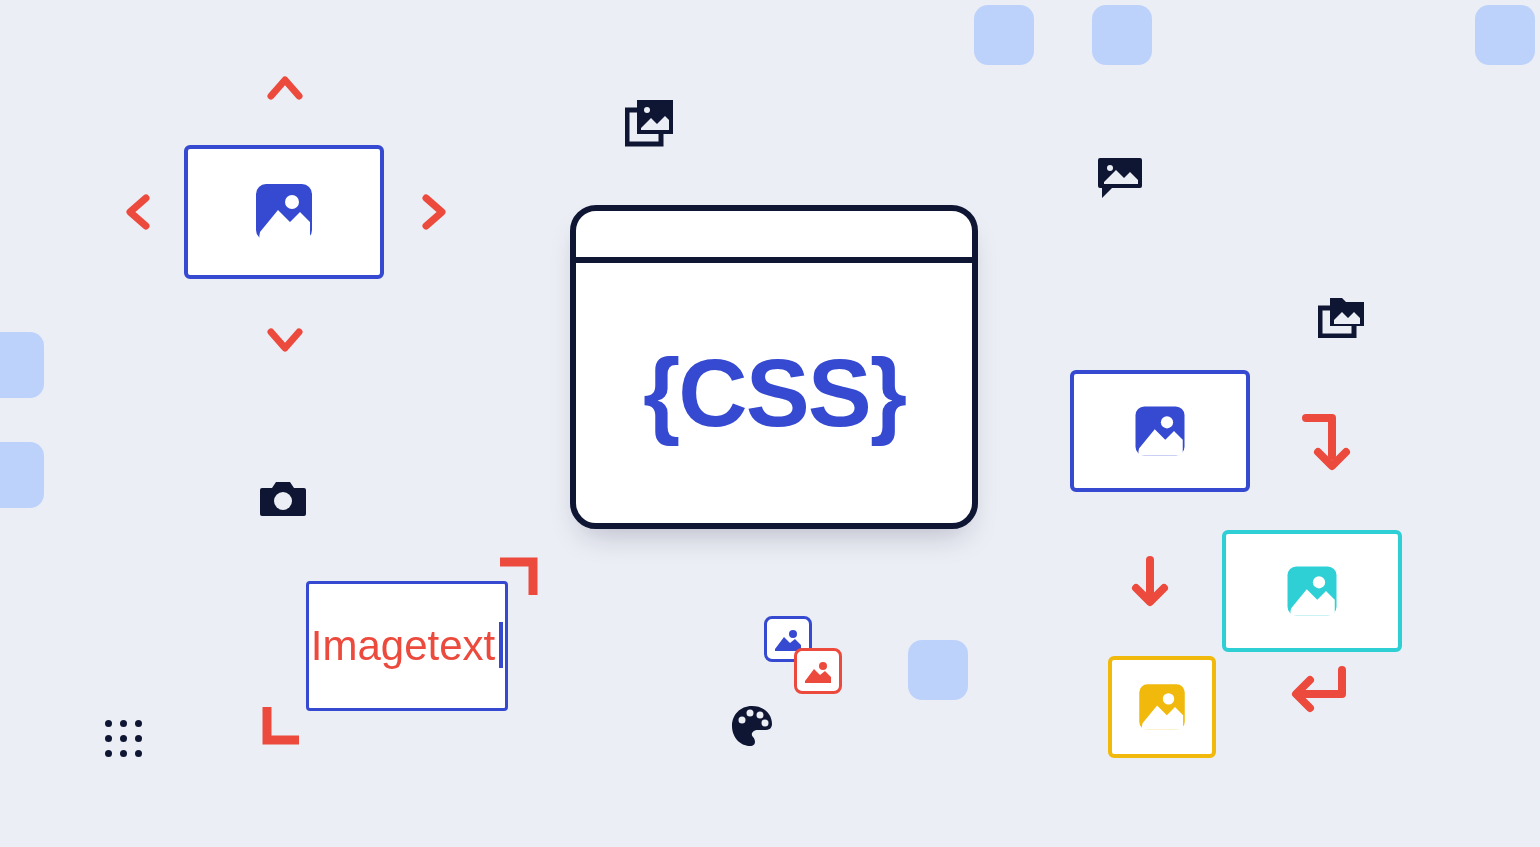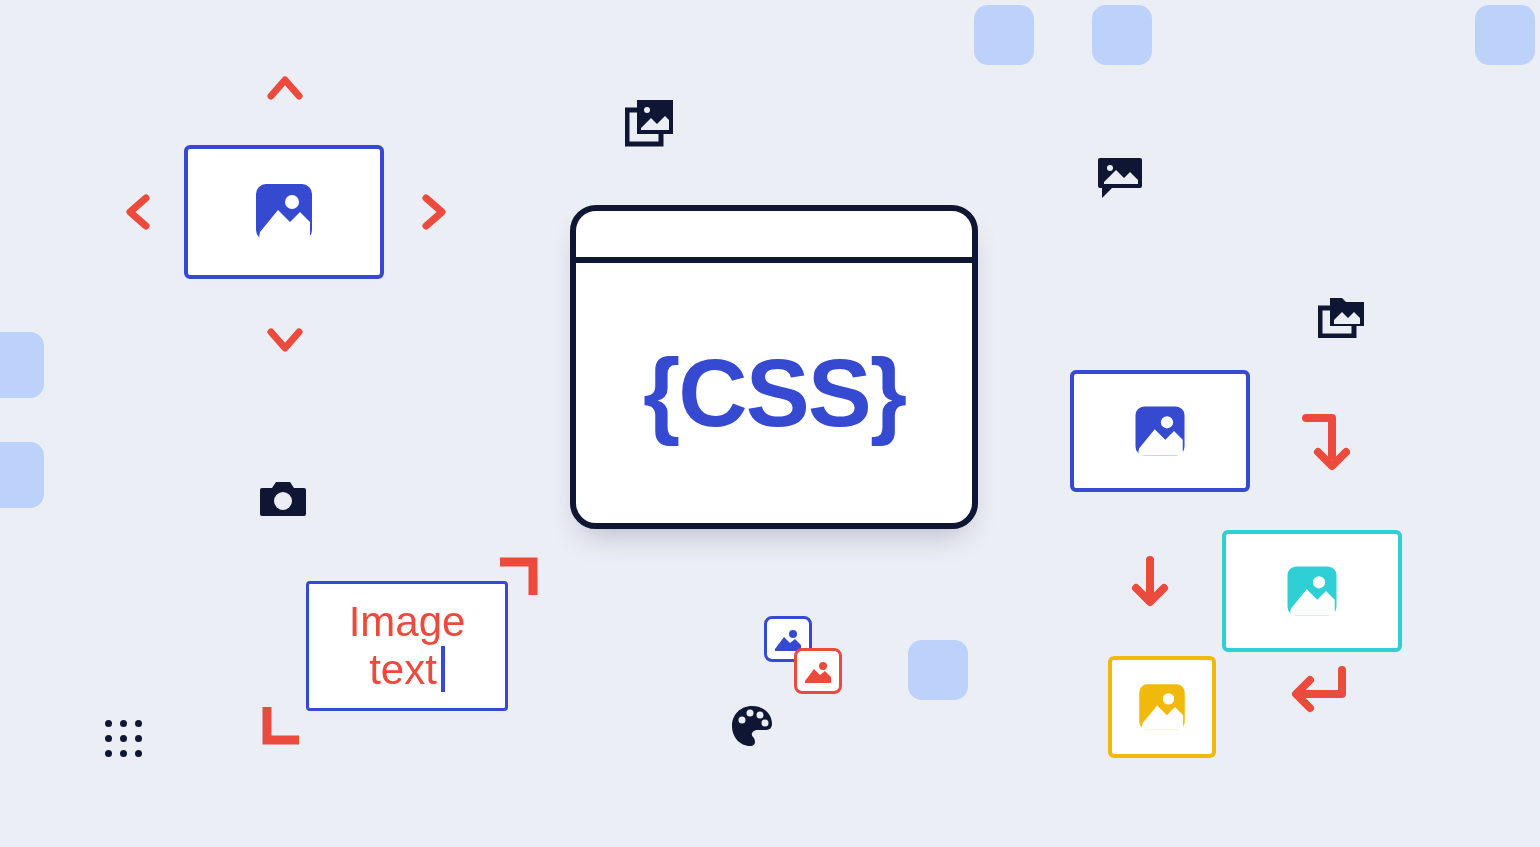--- a/index.html
+++ b/index.html
@@ -71,21 +71,21 @@
     
     .imgtext-wrap { position: absolute; left: 262px; top: 557px; width: 282px; height: 190px; }
     .imgtext-box {
       position: absolute;
       left: 44px; top: 24px;
       width: 202px; height: 130px;
       background:#fff;
       border: 3px solid #3549d1;
       border-radius: 4px;
       display: flex;
-      flex-direction: column;
+      flex-direction: row;
       align-items: center;
       justify-content: center;
       font-size: 42px;
       color: #ec4a3d;
       line-height: 1.15;
     }
     .imgtext-box .line2 { display:flex; align-items:flex-start; }
     .cursor {
       width: 4px; height: 46px; background: #3549d1; margin-left: 4px;
     }

